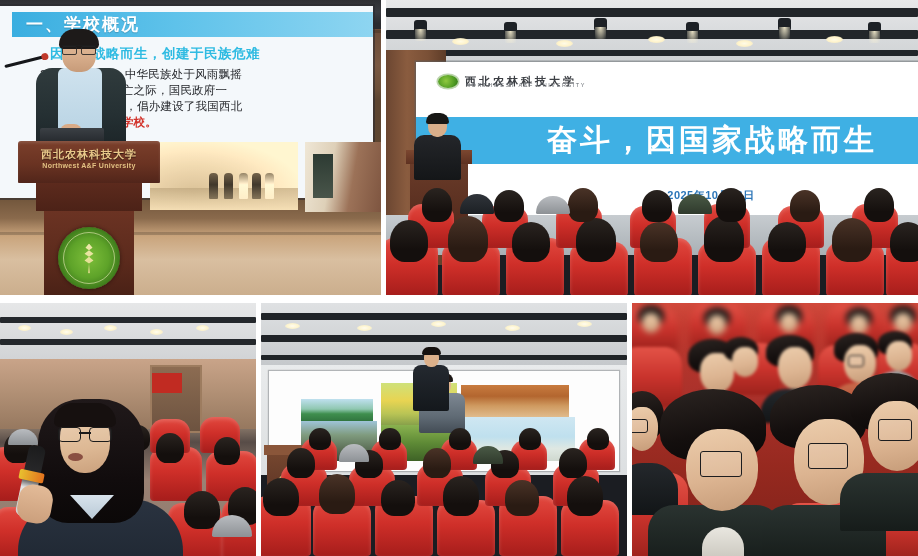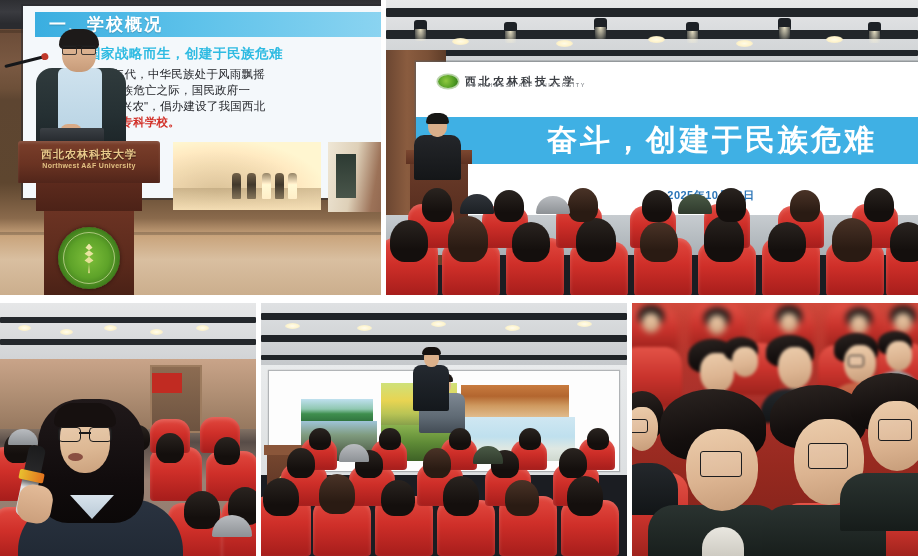--- a/index.html
+++ b/index.html
@@ -30,21 +30,21 @@
     position: absolute; inset: 0;
     background:
       linear-gradient(180deg, #2e2f33 0%, #3a3b40 4%, #2a2b2f 8%, #2a2b2f 10%,
                       #6b4c38 10%, #7a5942 22%, #6d5039 30%, #5d4531 34%,
                       #5e462f 62%, #8a6a4c 74%, #c9a47c 80%, #d9bfa0 88%, #cbae8d 100%);
   }
   
   .p1-wall-stripe { position: absolute; background: rgba(0,0,0,.18); }
   
   .p1-screen {
-    position: absolute; left: 23px; top: 6px; width: 373px; height: 192px;
+    position: absolute; left: 0; top: 6px; width: 373px; height: 192px;
     background: #f4f8fb;
     box-shadow: 0 0 0 2px rgba(40,40,45,.55);
   }
   .p1-title-band {
     position: absolute; left: 12px; top: 6px; right: 0; height: 25px;
     background: linear-gradient(90deg,#3aaee0 0%, #5ec2ea 45%, #8ed5f1 100%);
   }
   .p1-title-text {
     position: absolute; left: 26px; top: 7px;
     color: #ffffff; font-size: 17px; font-weight: 700;
@@ -581,21 +581,21 @@
     <div class="p2-wall"></div>
     <div class="p2-woodcol"></div>
 
     <div class="p2-screen">
       <div class="p2-logo-row">
         <div class="p2-logo-mark"></div>
         <div class="p2-logo-cn">西北农林科技大学</div>
       </div>
       <div class="p2-logo-en">NORTHWEST A&amp;F UNIVERSITY</div>
       <div class="p2-blueband"></div>
-      <div class="p2-bigtitle">奋斗，创建于民族危难</div>
+      <div class="p2-bigtitle">奋斗，因国家战略而生</div>
       <div class="p2-date">2025年10月16日</div>
     </div>
 
     <div class="p2-stage"></div>
     <div class="p2-podium">
       <div class="cap"></div>
       <div class="txt">西北农林科技大学</div>
     </div>
     <div class="p2-speaker2">
       <div class="body"></div>

